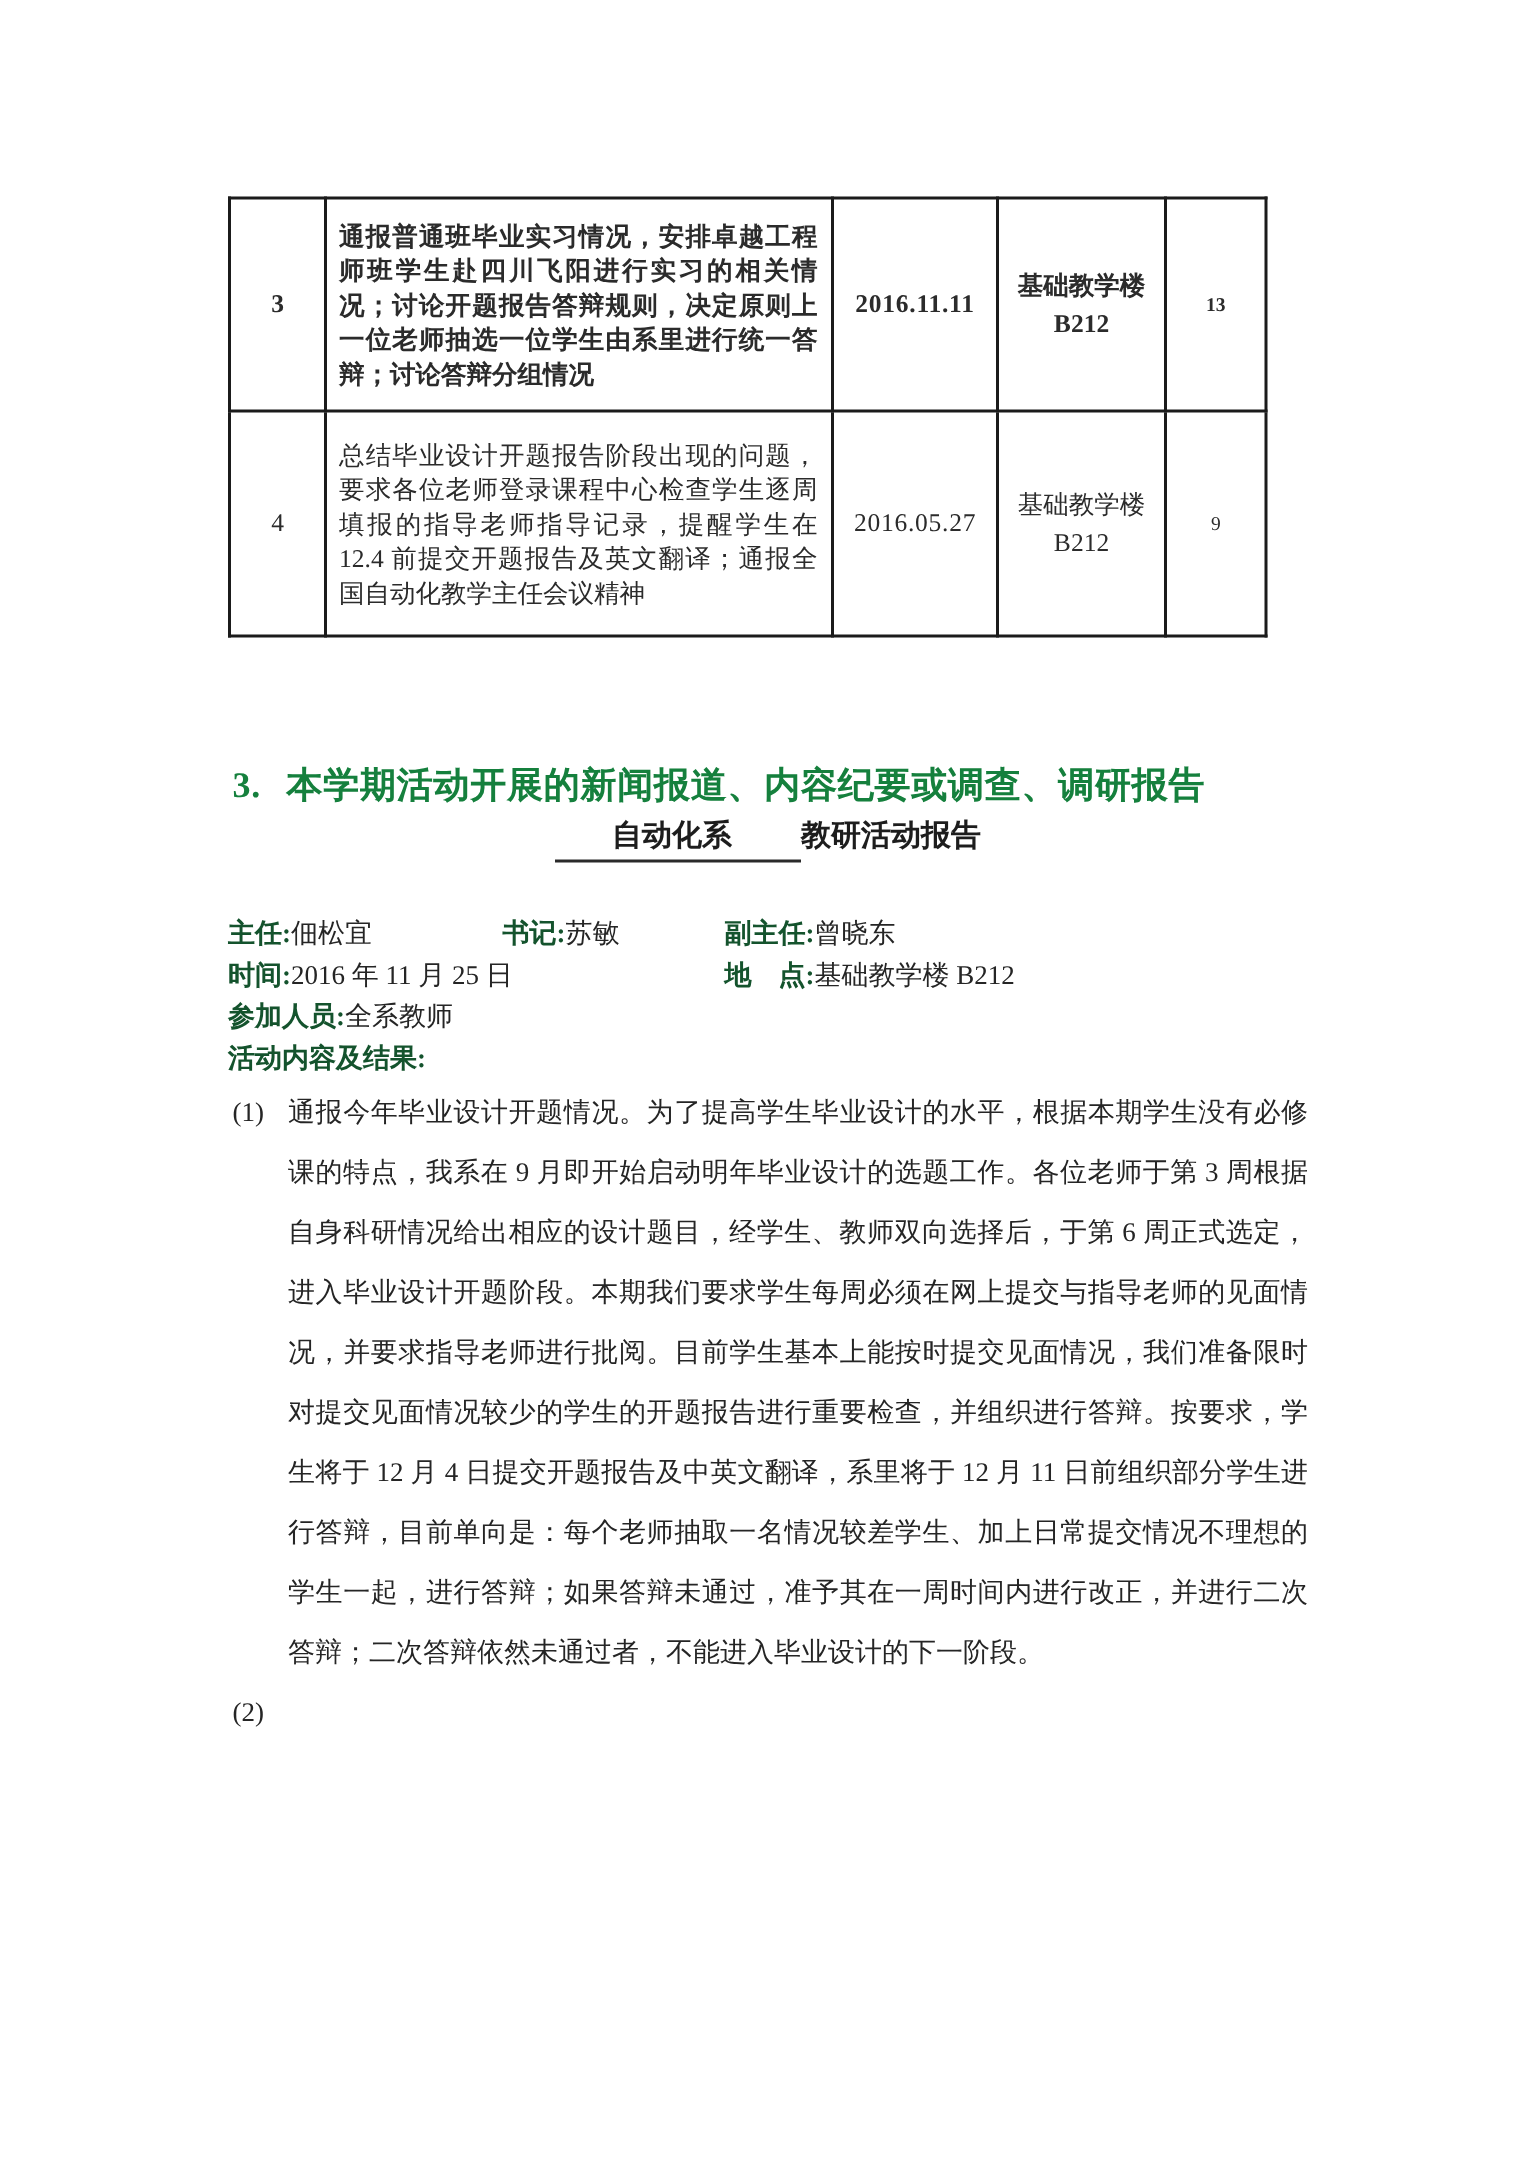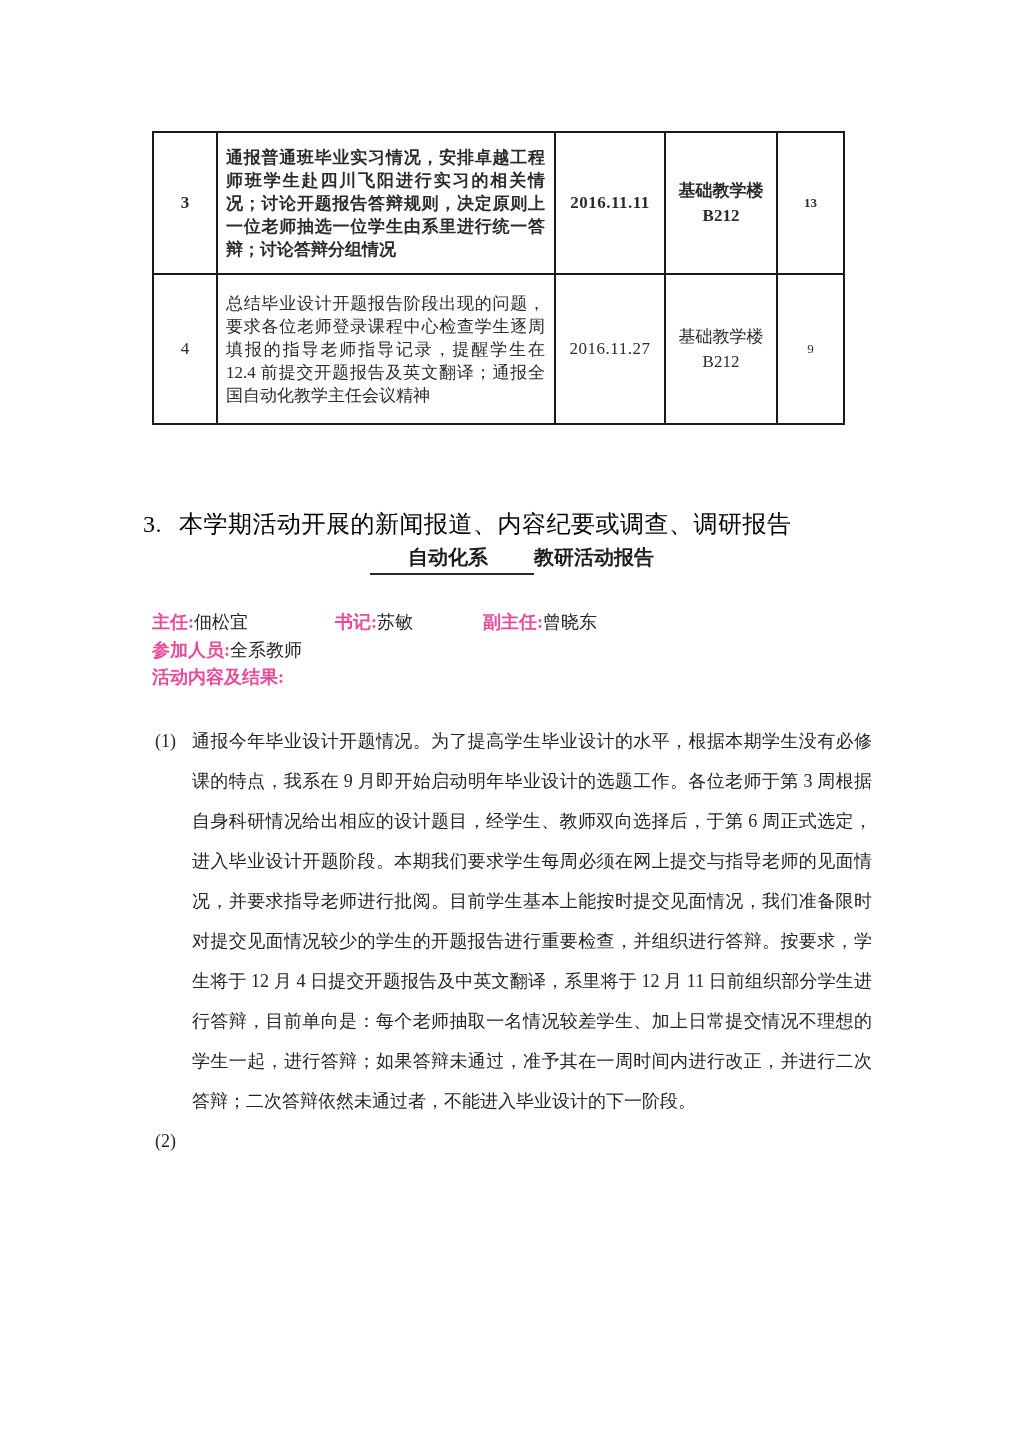--- a/index.html
+++ b/index.html
@@ -20,43 +20,43 @@
   td.c-no   { text-align:center; font-size:17px; }
   td.c-desc { font-size:17px; line-height:23px; text-align:justify; padding:5px 9px 5px 8px; }
   td.c-date { text-align:center; font-size:17px; letter-spacing:0.5px; }
   td.c-loc  { text-align:center; font-size:17px; line-height:25px; padding:0 10px; }
   td.c-cnt  { text-align:center; font-size:13px; }
   tr.row-a td { height:130px;font-weight:bold; }
   tr.row-b td { height:138px;margin-top:29px; }
 
   
   .section-title {
-    position:absolute; left:143px; top:508px; margin:0;
-    font-size:24px; line-height:32px; font-weight:normal; color:#000000;
+    position:absolute; left:155px; top:508px; margin:0;
+    font-size:24px; line-height:32px; font-weight:bold; color:#15803d;
     letter-spacing:0.5px; white-space:nowrap;
   }
   .section-title .num { margin-right:17px; }
 
   
   .subtitle {
     position:absolute; left:0; top:543px; width:100%;
     text-align:center; font-size:20px; line-height:28px; font-weight:bold; color:#1d1d1d;font-family:Liberation Serif, serif;
   }
   .subtitle .underlined {
     display:inline-block;
     border-bottom:2px solid #2a2a2a;
     padding:0 46px 2px 38px;
   }
 
   
   .meta {
     position:absolute; left:152px; top:609px; width:724px;
     font-size:18px; line-height:27.5px; color:#252525;
   }
-  .meta .lbl { font-weight:bold; color:#ec4899; }
+  .meta .lbl { font-weight:bold; color:#14532d; }
   .meta .seg { display:inline-block; vertical-align:top; }
   .seg-director  { width:183px; }
   .seg-secretary { width:148px; }
   .seg-time      { width:331px; }
 
   
   .content {
     position:absolute; left:155px; top:721px; width:717px;
     font-size:18px; line-height:40px; color:#252525;
     text-align:justify;
@@ -81,21 +81,21 @@
       <tr class="row-a">
         <td class="c-no">3</td>
         <td class="c-desc">通报普通班毕业实习情况，安排卓越工程师班学生赴四川飞阳进行实习的相关情况；讨论开题报告答辩规则，决定原则上一位老师抽选一位学生由系里进行统一答辩；讨论答辩分组情况</td>
         <td class="c-date">2016.11.11</td>
         <td class="c-loc">基础教学楼 B212</td>
         <td class="c-cnt">13</td>
       </tr>
       <tr class="row-b">
         <td class="c-no">4</td>
         <td class="c-desc">总结毕业设计开题报告阶段出现的问题，要求各位老师登录课程中心检查学生逐周填报的指导老师指导记录，提醒学生在 12.4 前提交开题报告及英文翻译；通报全国自动化教学主任会议精神</td>
-        <td class="c-date">2016.11.27</td>
+        <td class="c-date">2016.05.27</td>
         <td class="c-loc">基础教学楼 B212</td>
         <td class="c-cnt">9</td>
       </tr>
     </tbody>
   </table>
 
   <h1 class="section-title">
     <span class="num">3.</span><span>本学期活动开展的新闻报道、内容纪要或调查、调研报告</span>
   </h1>
 
@@ -107,20 +107,27 @@
     <div class="meta-row">
       <span class="seg seg-director">
         <span class="lbl">主任:</span><span>佃松宜</span>
       </span><span class="seg seg-secretary">
         <span class="lbl">书记:</span><span>苏敏</span>
       </span><span class="seg">
         <span class="lbl">副主任:</span><span>曾晓东</span>
       </span>
     </div>
     <div class="meta-row">
+      <span class="seg seg-time">
+        <span class="lbl">时间:</span><span>2016 年 11 月 25 日</span>
+      </span><span class="seg">
+        <span class="lbl">地　点:</span><span>基础教学楼 B212</span>
+      </span>
+    </div>
+    <div class="meta-row">
       <span class="lbl">参加人员:</span><span>全系教师</span>
     </div>
     <div class="meta-row">
       <span class="lbl">活动内容及结果:</span>
     </div>
   </div>
 
   <div class="content">
     <div class="item">
       <span class="marker">(1)</span>

